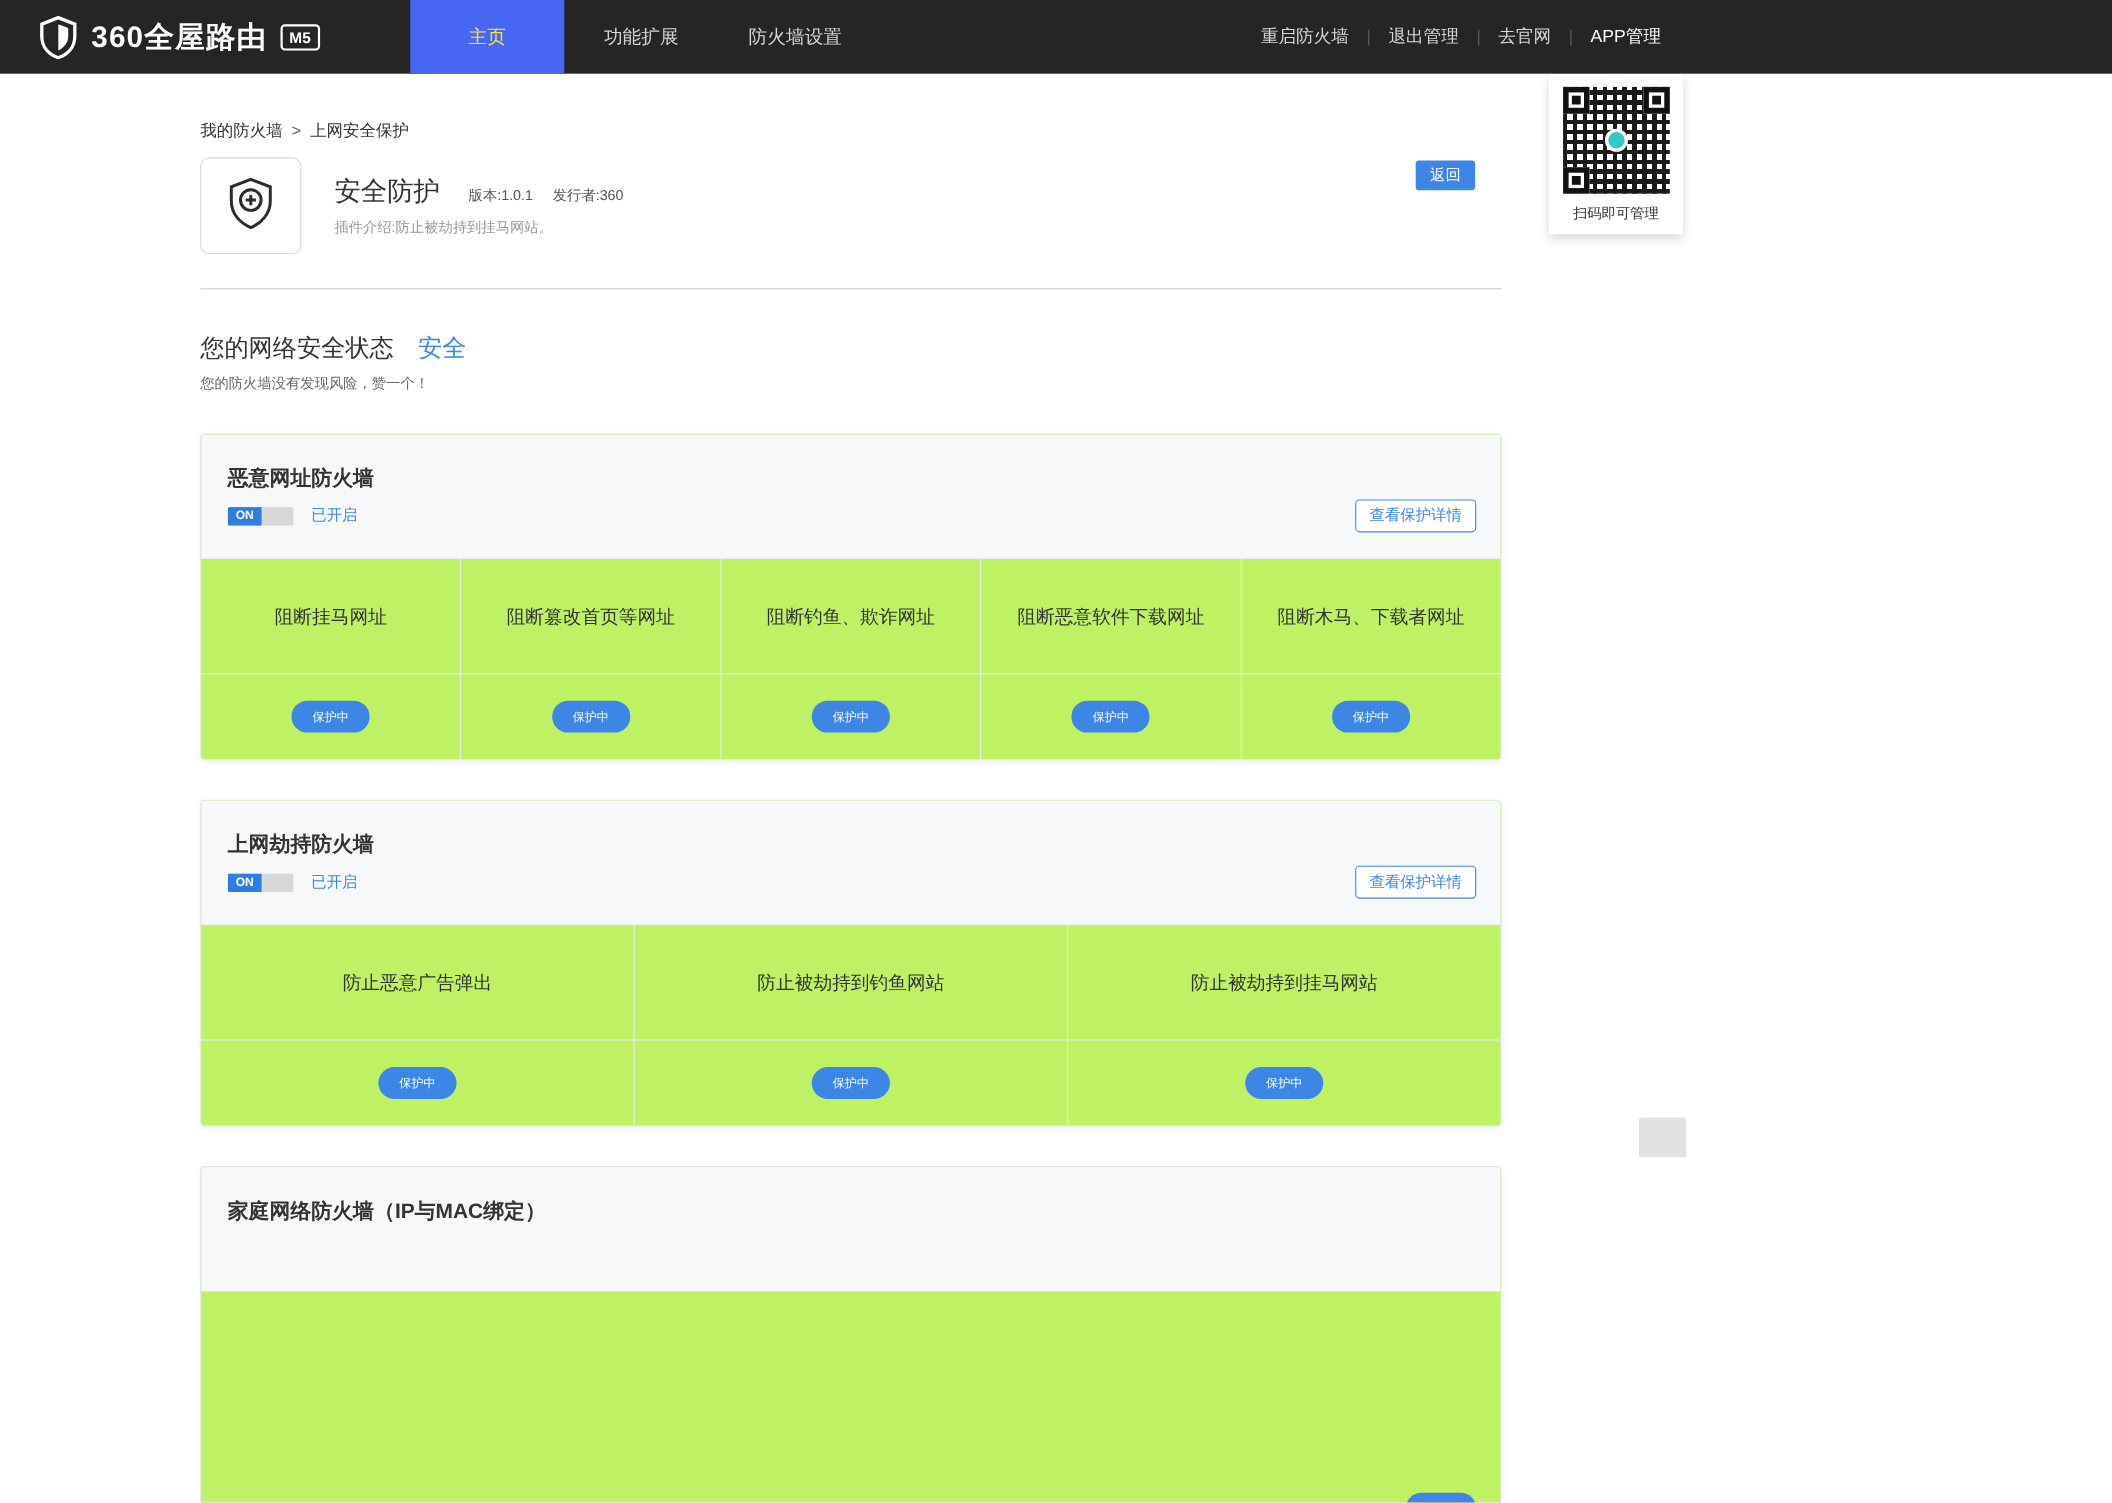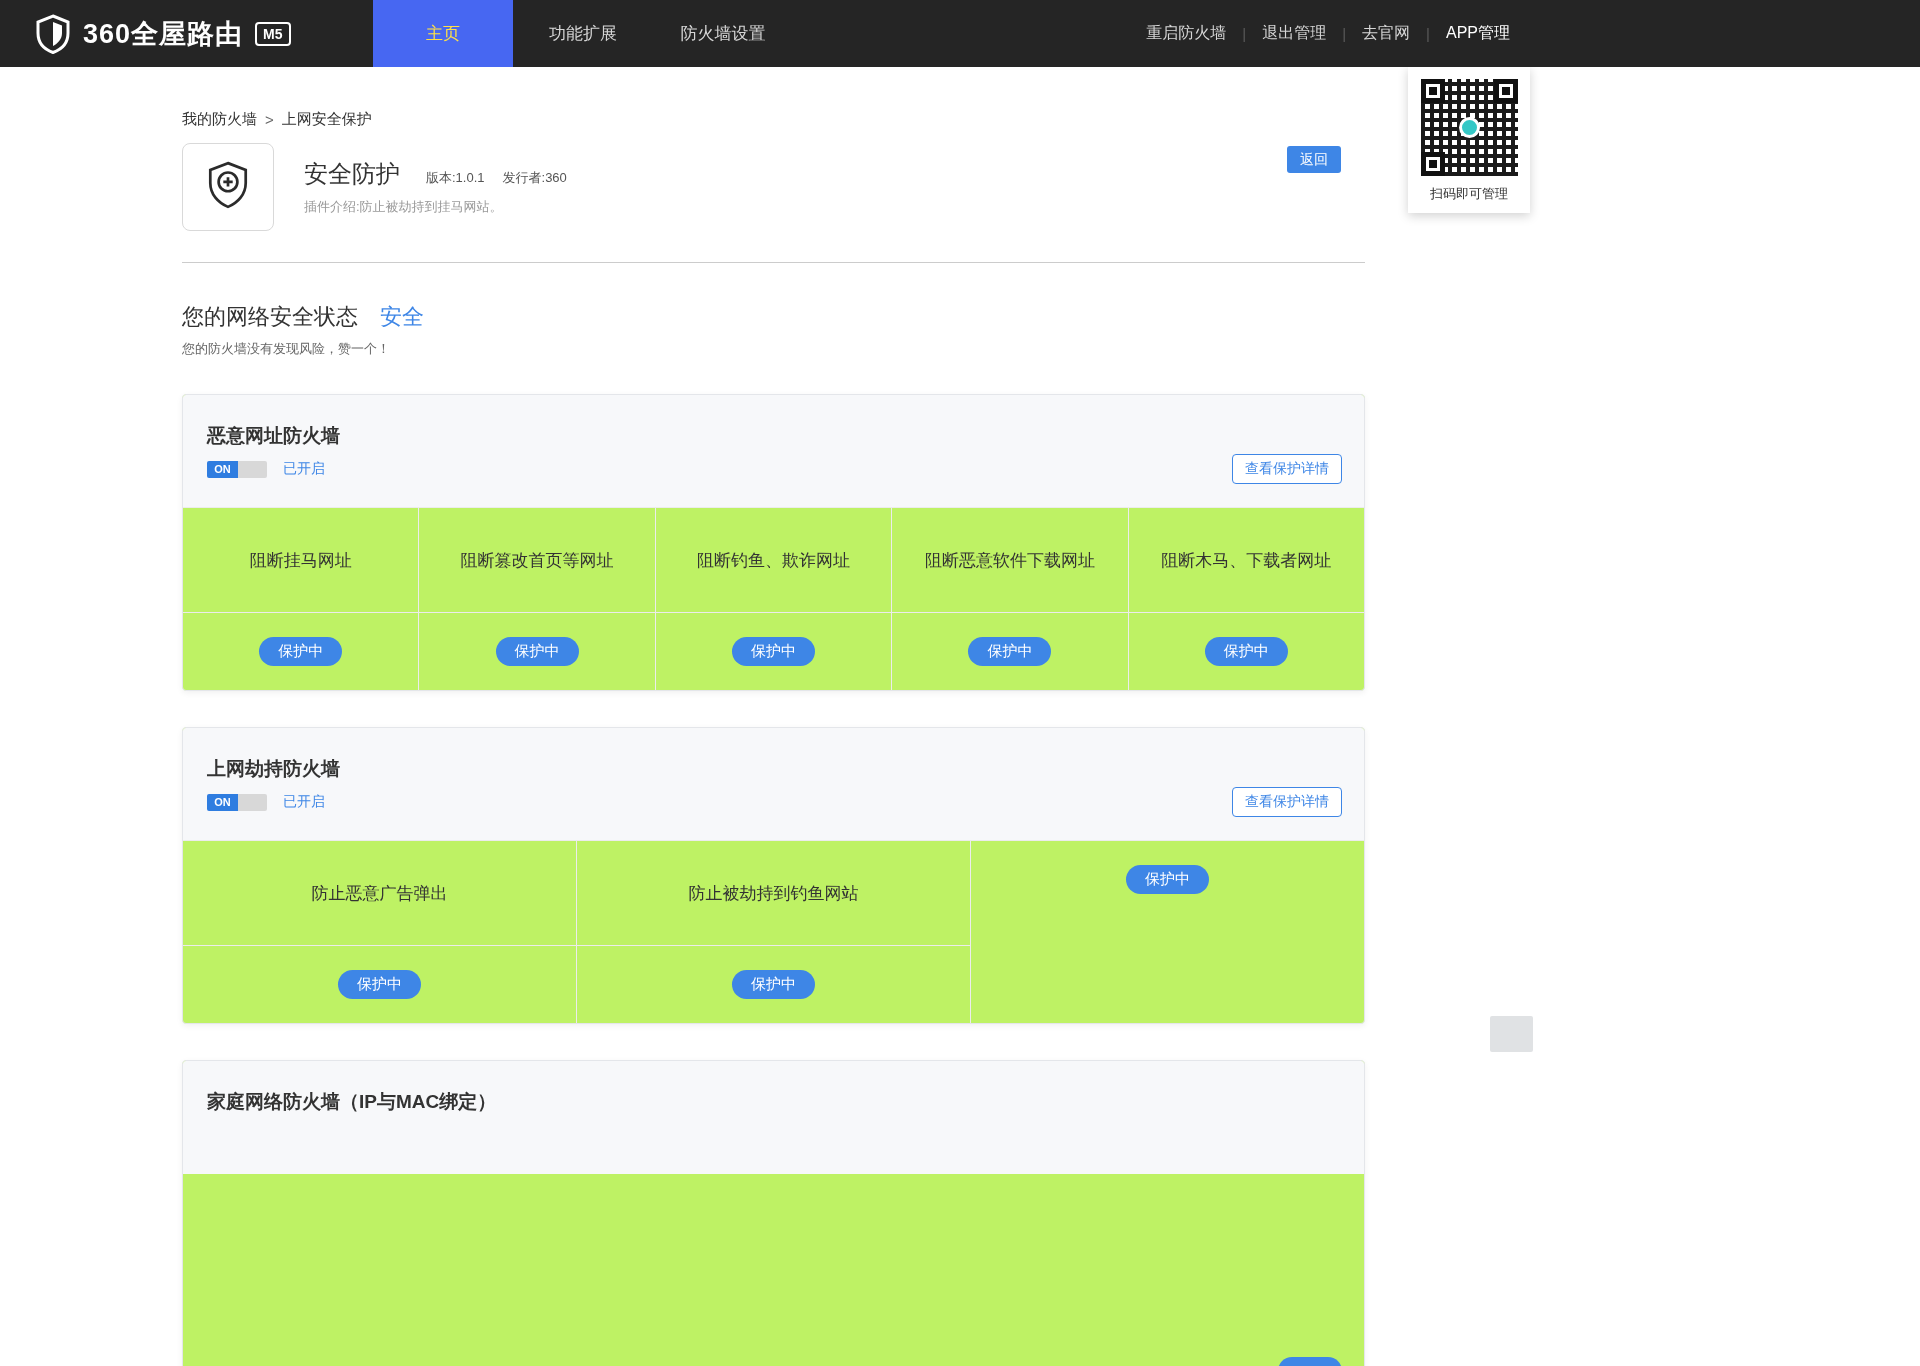--- a/index.html
+++ b/index.html
@@ -89,21 +89,21 @@
   .detail-btn{position:absolute;top:59px;right:22px;height:30px;padding:0 12px;background:#fff;
     border:1px solid var(--accent);border-radius:4px;color:var(--accent);font-size:14px;cursor:pointer;
     font-family:"Liberation Sans","DejaVu Sans",sans-serif;}
   .card-grid{display:flex;}
   .grid-col{flex:1;border-right:1px solid #ececec;}
   .grid-col:last-child{border-right:none;}
   .grid-label{height:105px;border-bottom:1px solid #ececec;display:flex;align-items:center;
     justify-content:center;font-size:17px;color:#333;}
   .grid-action{height:77px;display:flex;align-items:center;justify-content:center;}
   .pill{height:29px;padding:0 19px;border-radius:15px;background:var(--accent);color:#fff;
-    font-size:15px;display:flex;align-items:center;}
+    font-size:11px;display:flex;align-items:center;}
 
   .card3{height:400px;position:relative;}
   .card3 .card-header{border-bottom:none;}
   .card3-partial-btn{position:absolute;top:296px;right:22px;width:64px;height:28px;
     background:var(--accent);border:none;border-radius:14px;color:#fff;font-size:13px;cursor:pointer;}
 
   
   .scroll-down-btn{position:absolute;left:1490px;top:1016px;width:43px;height:36px;background:#e0e2e4;
     border:none;border-radius:2px;display:flex;align-items:center;justify-content:center;cursor:pointer;}
 </style>
@@ -251,20 +251,21 @@
             <span class="pill">保护中</span>
           </div>
       </div>
       <div class="grid-col">
         <div class="grid-label">防止被劫持到钓鱼网站</div>
         <div class="grid-action">
             <span class="pill">保护中</span>
           </div>
       </div>
       <div class="grid-col">
+        <div class="grid-label">防止被劫持到挂马网站</div>
         <div class="grid-action">
             <span class="pill">保护中</span>
           </div>
       </div>
     </div>
   </section>
 
   <section class="card card3">
     <div class="card-header">
       <h3 class="card-title">家庭网络防火墙（IP与MAC绑定）</h3>

